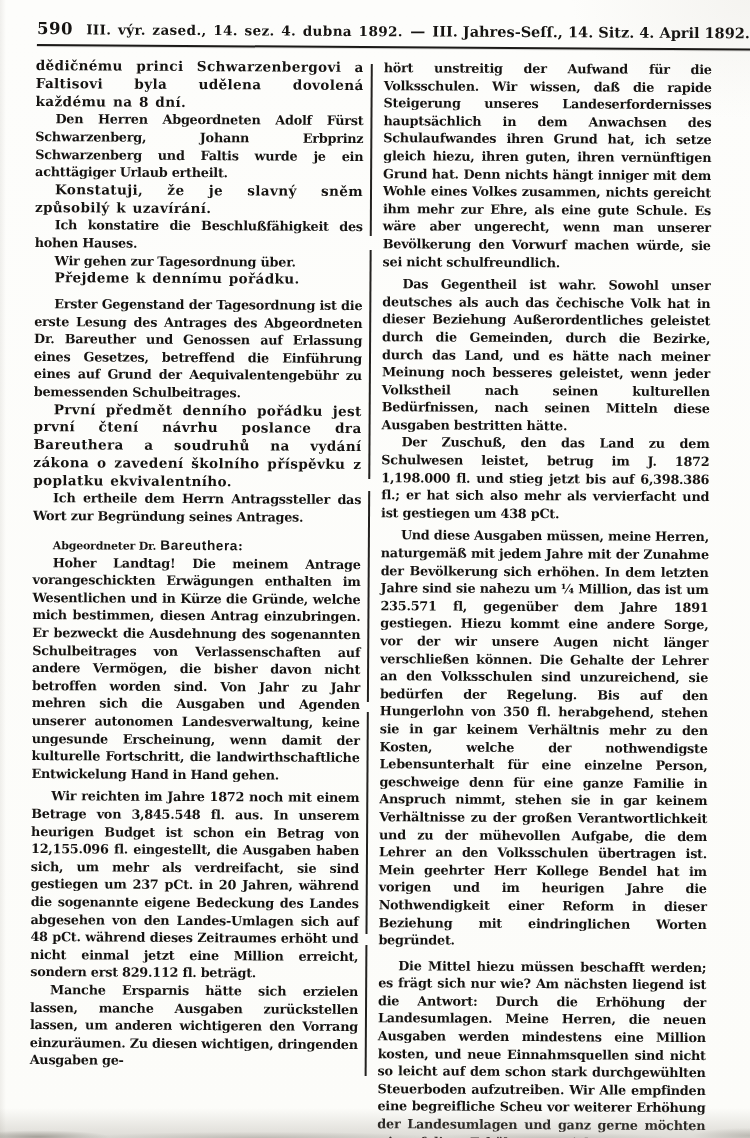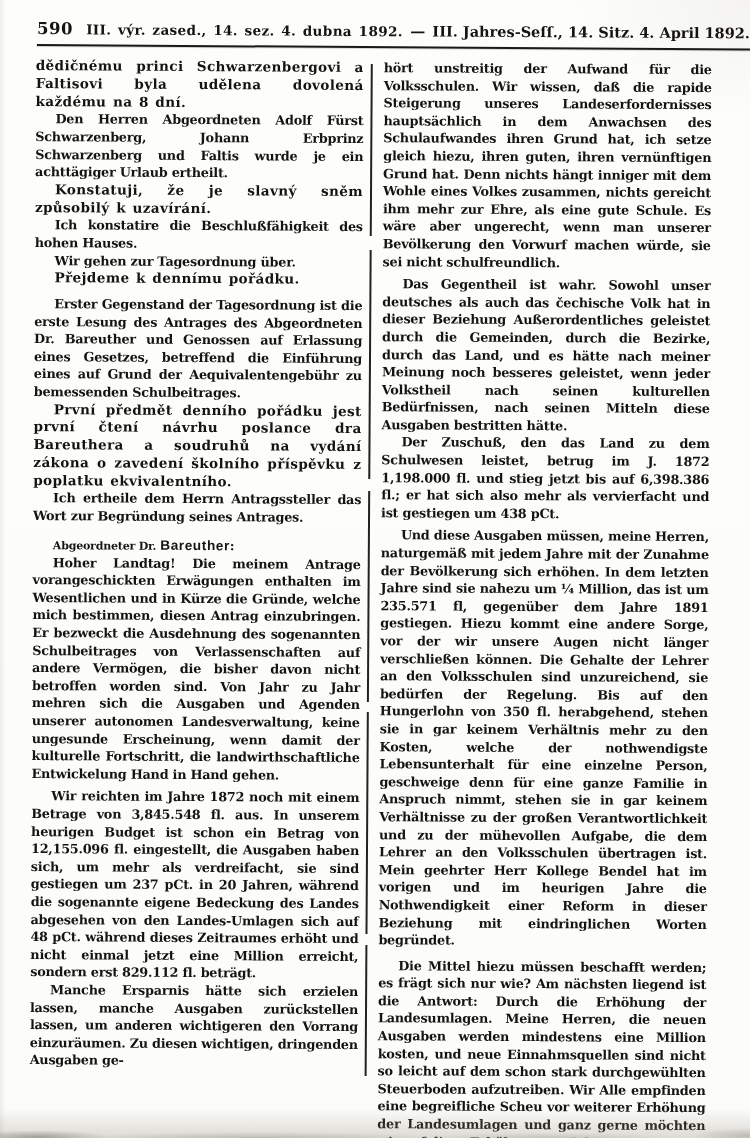--- a/index.html
+++ b/index.html
@@ -81,21 +81,21 @@
       <section class="col col-l">
         <p class="para antiqua">dědičnému princi Schwarzenbergovi a Faltisovi byla udělena dovolená každému na 8 dní.</p>
         <p class="para fraktur indent">Den Herren Abgeordneten Adolf Fürst Schwarzenberg, Johann Erbprinz Schwarzenberg und Faltis wurde je ein achttägiger Urlaub ertheilt.</p>
         <p class="para antiqua indent">Konstatuji, že je slavný sněm způsobilý k uzavírání.</p>
         <p class="para fraktur indent">Ich konstatire die Beschlußfähigkeit des hohen Hauses.</p>
         <p class="para fraktur indent">Wir gehen zur Tagesordnung über.</p>
         <p class="para antiqua indent">Přejdeme k dennímu pořádku.</p>
         <p class="para fraktur indent gap">Erster Gegenstand der Tagesordnung ist die erste Lesung des Antrages des Abgeordneten Dr. Bareuther und Genossen auf Erlassung eines Gesetzes, betreffend die Einführung eines auf Grund der Aequivalentengebühr zu bemessenden Schulbeitrages.</p>
         <p class="para antiqua indent">První předmět denního pořádku jest první čtení návrhu poslance dra Bareuthera a soudruhů na vydání zákona o zavedení školního příspěvku z poplatku ekvivalentního.</p>
         <p class="para fraktur indent">Ich ertheile dem Herrn Antragssteller das Wort zur Begründung seines Antrages.</p>
-        <p class="para speaker"><span class="sp-pre">Abgeordneter Dr.</span><span class="sp-name">Bareuther</span><span class="sp-colon">:</span></p>
+        <p class="para speaker"><span class="sp-pre">Abgeordneter Dr.</span><span class="sp-name">Bareuthera</span><span class="sp-colon">:</span></p>
         <p class="para fraktur indent">Hoher Landtag! Die meinem Antrage vorangeschickten Erwägungen enthalten im Wesentlichen und in Kürze die Gründe, welche mich bestimmen, diesen Antrag einzubringen. Er bezweckt die Ausdehnung des sogenannten Schulbeitrages von Verlassenschaften auf andere Vermögen, die bisher davon nicht betroffen worden sind. Von Jahr zu Jahr mehren sich die Ausgaben und Agenden unserer autonomen Landesverwaltung, keine ungesunde Erscheinung, wenn damit der kulturelle Fortschritt, die landwirthschaftliche Entwickelung Hand in Hand gehen.</p>
         <p class="para fraktur indent gap-sm">Wir reichten im Jahre 1872 noch mit einem Betrage von 3,845.548 fl. aus. In unserem heurigen Budget ist schon ein Betrag von 12,155.096 fl. eingestellt, die Ausgaben haben sich, um mehr als verdreifacht, sie sind gestiegen um 237 pCt. in 20 Jahren, während die sogenannte eigene Bedeckung des Landes abgesehen von den Landes-Umlagen sich auf 48 pCt. während dieses Zeitraumes erhöht und nicht einmal jetzt eine Million erreicht, sondern erst 829.112 fl. beträgt.</p>
         <p class="para fraktur indent">Manche Ersparnis hätte sich erzielen lassen, manche Ausgaben zurückstellen lassen, um anderen wichtigeren den Vorrang einzuräumen. Zu diesen wichtigen, dringenden Ausgaben ge-</p>
       </section>
 
       <section class="col">
         <p class="para fraktur">hört unstreitig der Aufwand für die Volksschulen. Wir wissen, daß die rapide Steigerung unseres Landeserfordernisses hauptsächlich in dem Anwachsen des Schulaufwandes ihren Grund hat, ich setze gleich hiezu, ihren guten, ihren vernünftigen Grund hat. Denn nichts hängt inniger mit dem Wohle eines Volkes zusammen, nichts gereicht ihm mehr zur Ehre, als eine gute Schule. Es wäre aber ungerecht, wenn man unserer Bevölkerung den Vorwurf machen würde, sie sei nicht schulfreundlich.</p>
         <p class="para fraktur indent gap-sm">Das Gegentheil ist wahr. Sowohl unser deutsches als auch das čechische Volk hat in dieser Beziehung Außerordentliches geleistet durch die Gemeinden, durch die Bezirke, durch das Land, und es hätte nach meiner Meinung noch besseres geleistet, wenn jeder Volkstheil nach seinen kulturellen Bedürfnissen, nach seinen Mitteln diese Ausgaben bestritten hätte.</p>
         <p class="para fraktur indent">Der Zuschuß, den das Land zu dem Schulwesen leistet, betrug im J. 1872 1,198.000 fl. und stieg jetzt bis auf 6,398.386 fl.; er hat sich also mehr als vervierfacht und ist gestiegen um 438 pCt.</p>
         <p class="para fraktur indent gap-sm">Und diese Ausgaben müssen, meine Herren, naturgemäß mit jedem Jahre mit der Zunahme der Bevölkerung sich erhöhen. In dem letzten Jahre sind sie nahezu um ¼ Million, das ist um 235.571 fl, gegenüber dem Jahre 1891 gestiegen. Hiezu kommt eine andere Sorge, vor der wir unsere Augen nicht länger verschließen können. Die Gehalte der Lehrer an den Volksschulen sind unzureichend, sie bedürfen der Regelung. Bis auf den Hungerlohn von 350 fl. herabgehend, stehen sie in gar keinem Verhältnis mehr zu den Kosten, welche der nothwendigste Lebensunterhalt für eine einzelne Person, geschweige denn für eine ganze Familie in Anspruch nimmt, stehen sie in gar keinem Verhältnisse zu der großen Verantwortlichkeit und zu der mühevollen Aufgabe, die dem Lehrer an den Volksschulen übertragen ist. Mein geehrter Herr Kollege Bendel hat im vorigen und im heurigen Jahre die Nothwendigkeit einer Reform in dieser Beziehung mit eindringlichen Worten begründet.</p>

